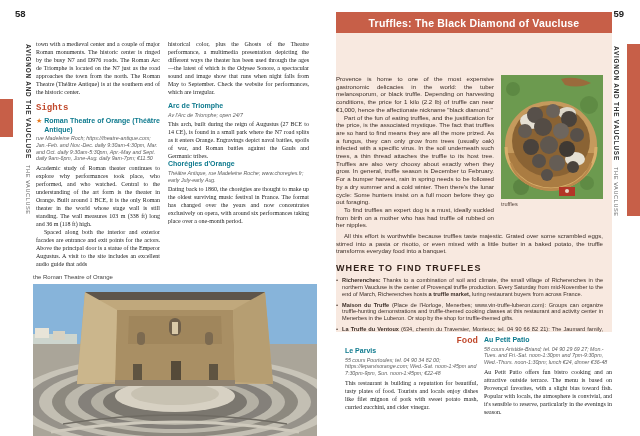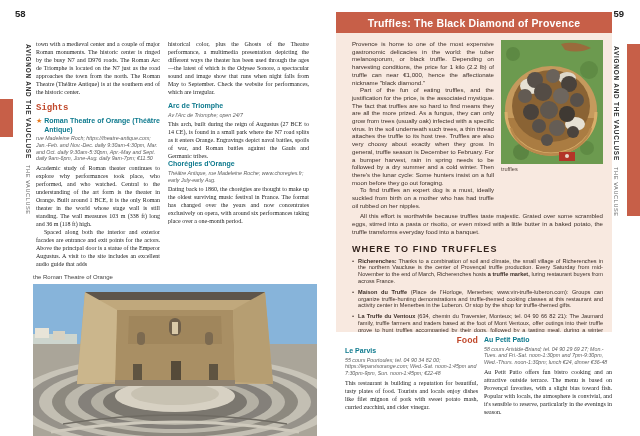--- a/index.html
+++ b/index.html
@@ -45,22 +45,22 @@
   #lp-photo { position:absolute; left:33px; top:284px; width:284px; height:152px; overflow:hidden; }
   #lp-photo svg { display:block; }
 
   
   #truffle-box { position:absolute; left:336px; top:12px; width:276px; height:320px;
                  background:#f8e9e0; overflow:hidden; }
   #truffle-header { height:21px; background:#c75f48; display:flex; align-items:center;
                     justify-content:center; }
   #truffle-header span { color:#fff; font:bold 10.5px "Liberation Sans", sans-serif;
                          letter-spacing:0.2px; }
-  #truffle-inner { padding:7px 9px 0 16px; font-family:"Liberation Sans", sans-serif;
-                   color:#3a2d26; }
+  #truffle-inner { padding:7px 9px 0 0; font-family:"Liberation Sans", sans-serif;
+                   color:#3a2d26;margin-top:35px; }
   .box-row { display:flex; gap:7px; }
   .box-textcol { flex:1; }
   .box-p { font-size:6.1px; line-height:7.7px; text-align:justify; }
   .box-photo-col { width:102px; flex:0 0 102px; }
   #truffle-photo { width:102px; height:124px; overflow:hidden; }
   #truffle-caption { font-size:5.6px; color:#55443c; margin-top:2px; }
   #where-heading { font:bold 9px "Liberation Sans", sans-serif; letter-spacing:1.1px;
                    color:#33241d; margin:8px 0 4px; }
   .bullet { display:flex; gap:4px; margin-bottom:4px; }
   .bullet-dot { font-size:6px; line-height:6.8px; color:#55443c; }
@@ -153,21 +153,21 @@
 
 <div class="pagenum" id="pagenum-right">59</div>
 <div class="tab-block" id="tab-right"></div>
 <div class="side-label" id="side-label-right">
   <span class="bold">AVIGNON AND THE VAUCLUSE</span>
   <span class="light">THE VAUCLUSE</span>
 </div>
 
 <div id="truffle-box">
   <div id="truffle-header">
-    <span>Truffles: The Black Diamond of Provence</span>
+    <span>Truffles: The Black Diamond of Vaucluse</span>
   </div>
   <div id="truffle-inner">
     <div class="box-row">
       <div class="box-textcol">
         <p class="box-p">Provence is home to one of the most expensive gastronomic delicacies in the world: the tuber melanosporum, or black truffle. Depending on harvesting conditions, the price for 1 kilo (2.2 lb) of truffle can near €1,000, hence the affectionate nickname "black diamond."</p>
         <p class="box-p ind">Part of the fun of eating truffles, and the justification for the price, is the associated mystique. The fact that truffles are so hard to find means they are all the more prized. As a fungus, they can only grow from trees (usually oak) infected with a specific virus. In the soil underneath such trees, a thin thread attaches the truffle to its host tree. Truffles are also very choosy about exactly when they grow. In general, truffle season is December to February. For a bumper harvest, rain in spring needs to be followed by a dry summer and a cold winter. Then there's the lunar cycle: Some hunters insist on a full moon before they go out foraging.</p>
         <p class="box-p ind">To find truffles an expert dog is a must, ideally suckled from birth on a mother who has had truffle oil rubbed on her nipples.</p>
       </div>
       <div class="box-photo-col">
         <div id="truffle-photo" class="photo-frame">

